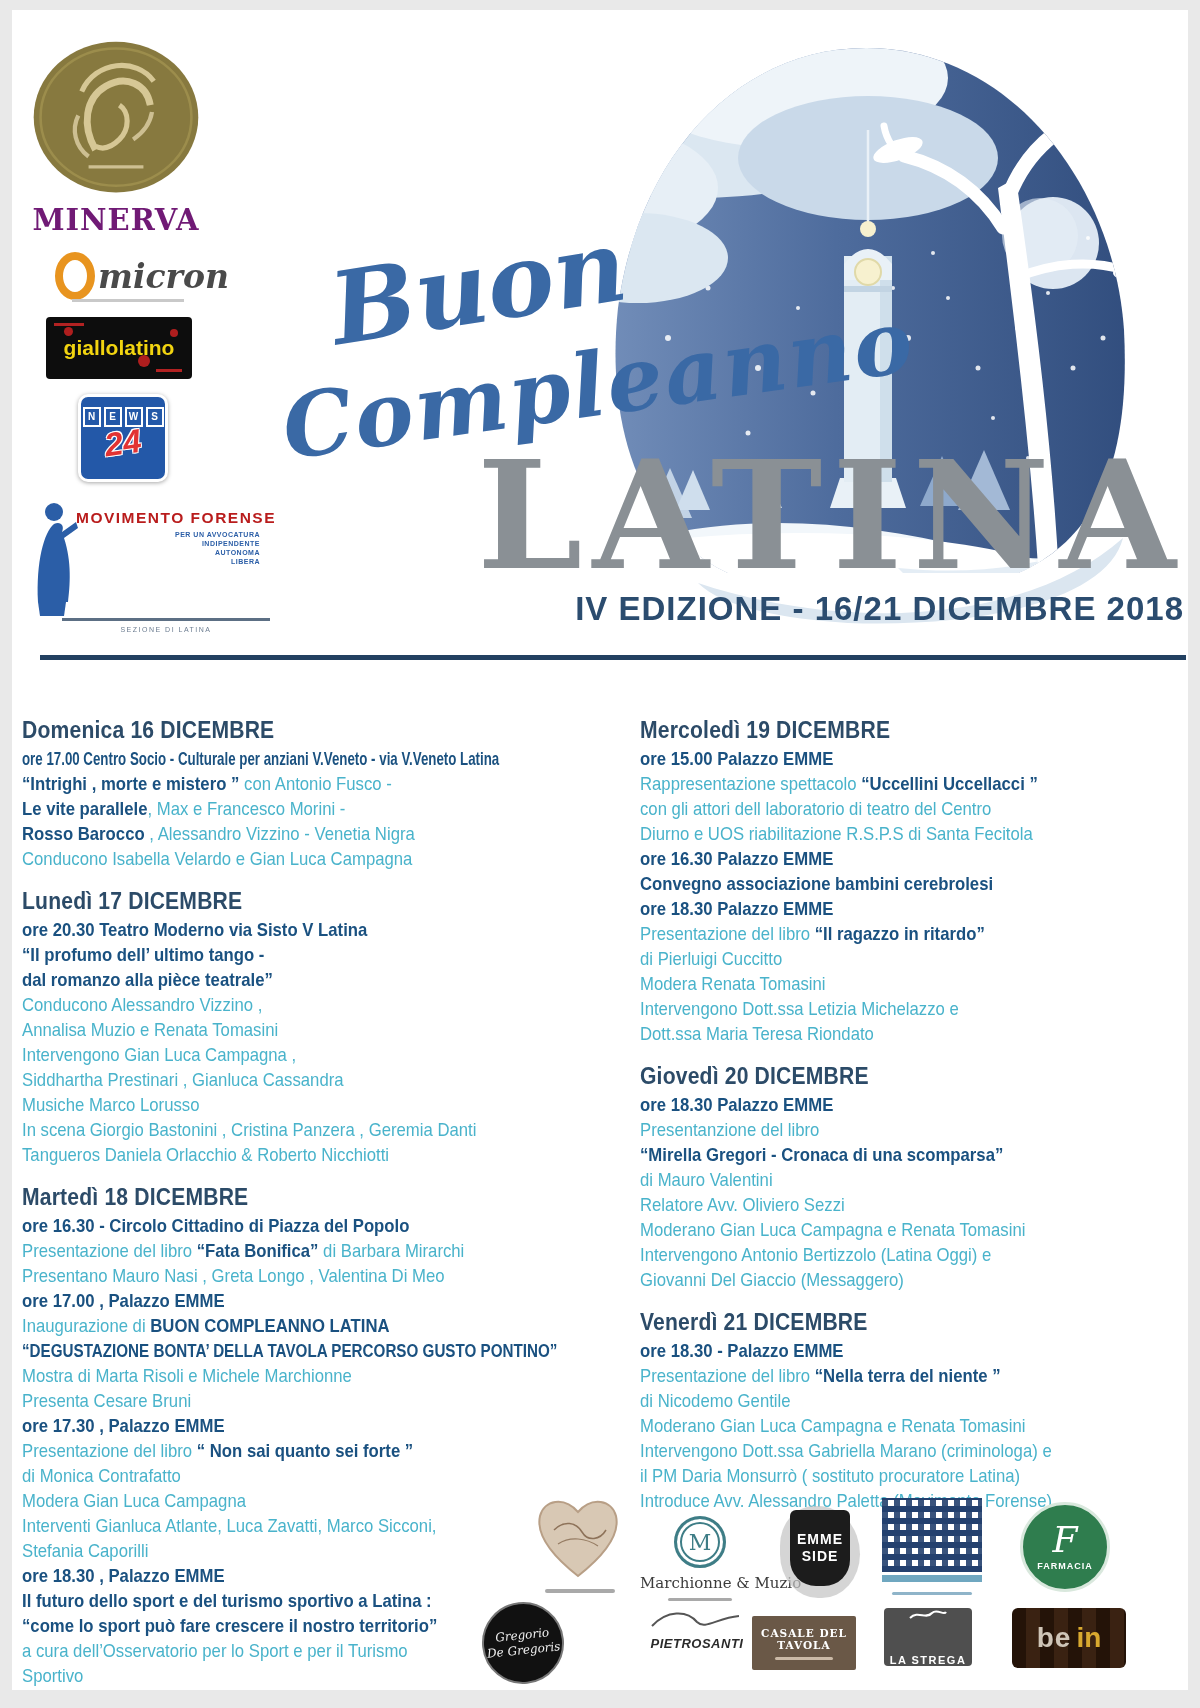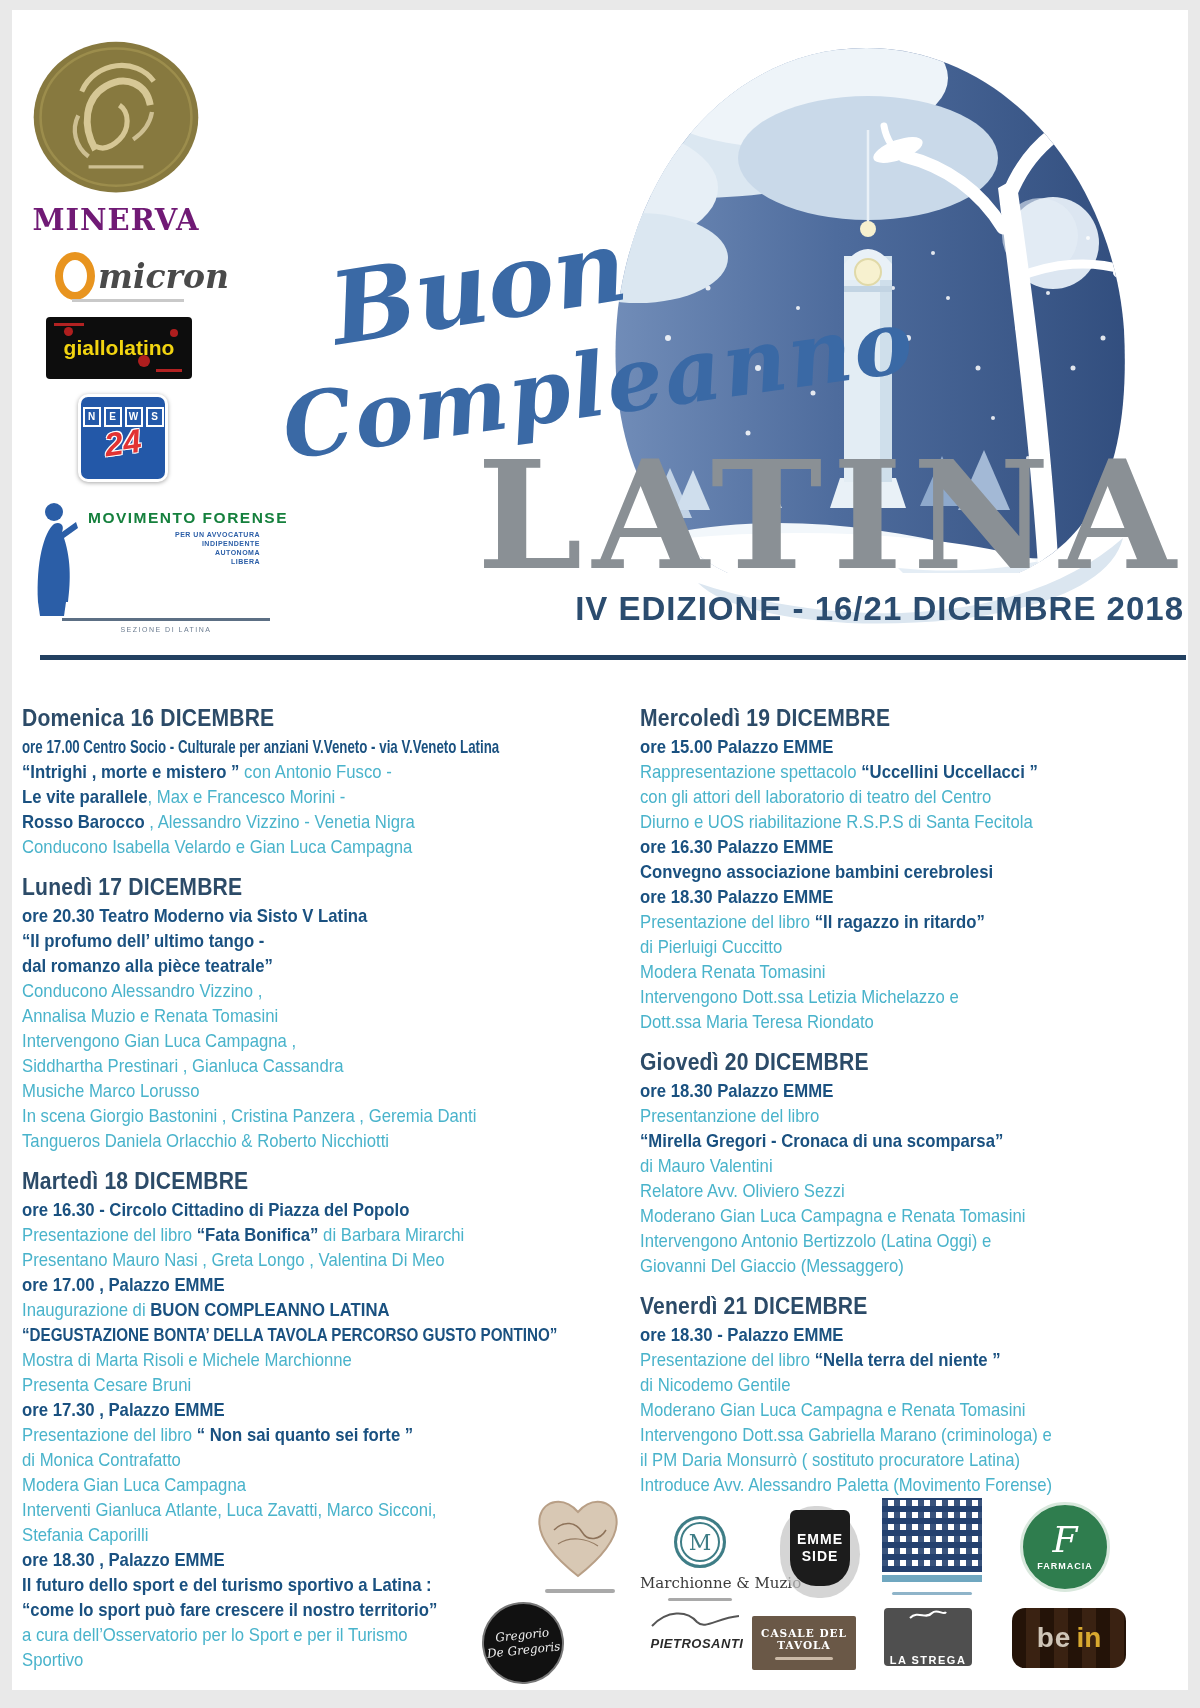--- a/index.html
+++ b/index.html
@@ -18,39 +18,39 @@
     display:flex;align-items:center;justify-content:center;overflow:hidden;}
   .giallo-word{color:#f2d410;font-weight:800;font-size:21px;letter-spacing:0;position:relative;z-index:2;}
   .rdot{position:absolute;background:#cc2222;border-radius:50%;opacity:.85;z-index:3;}
   .rbar{position:absolute;background:#b22222;height:3px;z-index:1;}
   .news24{position:absolute;left:78px;top:394px;width:84px;height:82px;background:#2358a8;border:3px solid #fff;
     border-radius:10px;box-shadow:0 1px 4px rgba(0,0,0,.35);text-align:center;}
   .news-row{display:flex;justify-content:center;gap:3px;margin-top:10px;}
   .nbox{width:14px;height:16px;border:2px solid #fff;color:#fff;font-weight:800;font-size:10px;line-height:16px;}
   .n24{font-size:33px;font-style:italic;font-weight:900;color:#e23333;transform:rotate(-8deg) translateY(-3px);
     text-shadow:-1px -1px 0 #fff,1px -1px 0 #fff,-1px 1px 0 #fff,1px 1px 0 #fff;display:inline-block;}
-  .mf-title{position:absolute;left:88px;top:509px;font-size:15.5px;font-weight:800;color:#15803d;letter-spacing:1.5px;white-space:nowrap;}
+  .mf-title{position:absolute;left:76px;top:509px;font-size:15.5px;font-weight:800;color:#b91c1c;letter-spacing:1.5px;white-space:nowrap;}
   .mf-subs{position:absolute;left:80px;top:530px;width:180px;text-align:right;font-size:7px;line-height:9px;color:#2b5ea7;font-weight:700;letter-spacing:.5px;}
   .mf-rule{position:absolute;left:62px;top:618px;width:208px;height:3px;background:#5c6f84;}
   .mf-sez{position:absolute;left:62px;top:626px;width:208px;text-align:center;font-size:7px;color:#6b7c90;letter-spacing:1.5px;}
 
   
   .script{position:absolute;font-family:"DejaVu Serif",serif;font-style:italic;font-weight:700;color:#3a69a5;z-index:5;}
   #script1{left:330px;top:228px;font-size:100px;transform:rotate(-9deg);}
   #script2{left:280px;top:332px;font-size:88px;transform:rotate(-8deg);letter-spacing:2px;}
   .big-title{position:absolute;right:14px;top:440px;font-family:"DejaVu Serif",serif;font-weight:700;
     font-size:150px;line-height:1;color:#8a9095;letter-spacing:10px;z-index:6;white-space:nowrap;}
   .edition{position:absolute;right:16px;top:590px;font-size:33px;font-weight:700;color:#2b4c6f;letter-spacing:1px;z-index:6;}
   .rule{position:absolute;left:40px;top:655px;width:1146px;height:5px;background:#224061;z-index:6;}
 
   
   .pcol{position:absolute;top:700px;z-index:6;}
   #col-left{left:22px;width:600px;}
   #col-right{left:640px;width:560px;}
-  .psec{margin:4px 0 14px 0;}
+  .psec{margin:16px 0 14px 0;}
   .day{font-size:24px;font-weight:700;color:#2c4b68;margin:0 0 2px 0;transform:scaleX(.88);
     transform-origin:0 50%;white-space:nowrap;letter-spacing:.2px;}
   .pline{margin:0;font-size:19px;line-height:25px;transform:scaleX(.88);transform-origin:0 50%;white-space:nowrap;}
   .seg-b{color:#1a5180;font-weight:700;}
   .seg-c{color:#49b3cb;}
 
   
   .microbar{position:absolute;background:#a9a9a9;height:4px;border-radius:2px;z-index:7;}
   .sp{position:absolute;z-index:7;}
   .m-circle{width:46px;height:46px;border:3px solid #3e7d86;border-radius:50%;margin:0 auto;
@@ -74,21 +74,21 @@
     display:flex;flex-direction:column;align-items:center;justify-content:center;color:#eee;transform:rotate(-6deg);
     font-family:"DejaVu Serif",serif;font-style:italic;font-size:12px;line-height:15px;text-align:center;}
   .piet{width:110px;text-align:center;}
   .piet-word{font-weight:800;font-style:italic;font-size:13px;color:#2b2b2b;letter-spacing:.5px;}
   .casale{width:104px;height:54px;background:#6a5847;border-radius:2px;display:flex;flex-direction:column;
     align-items:center;justify-content:center;color:#fff;text-align:center;}
   .casale-word{font-family:"DejaVu Serif",serif;font-size:10.5px;letter-spacing:1px;font-weight:700;}
   .strega{width:88px;height:58px;background:#4f4f4f;border-radius:4px;display:flex;flex-direction:column;
     align-items:center;justify-content:center;color:#fff;}
   .strega-word{font-size:11px;font-weight:800;letter-spacing:1.5px;}
-  .bein{width:114px;height:60px;border-radius:13px;display:flex;align-items:center;justify-content:center;
+  .bein{width:114px;height:60px;border-radius:6px;display:flex;align-items:center;justify-content:center;
     background:repeating-linear-gradient(90deg,#241308 0 14px,#3a2212 14px 28px);}
   .bein-1{color:#cfc5b8;font-weight:800;font-size:28px;letter-spacing:1px;}
   .bein-2{color:#d9a92f;font-weight:800;font-size:28px;margin-left:5px;}
 </style>
 </head>
 <body>
 
 <div id="canvas">
   <div class="page"></div>
 

